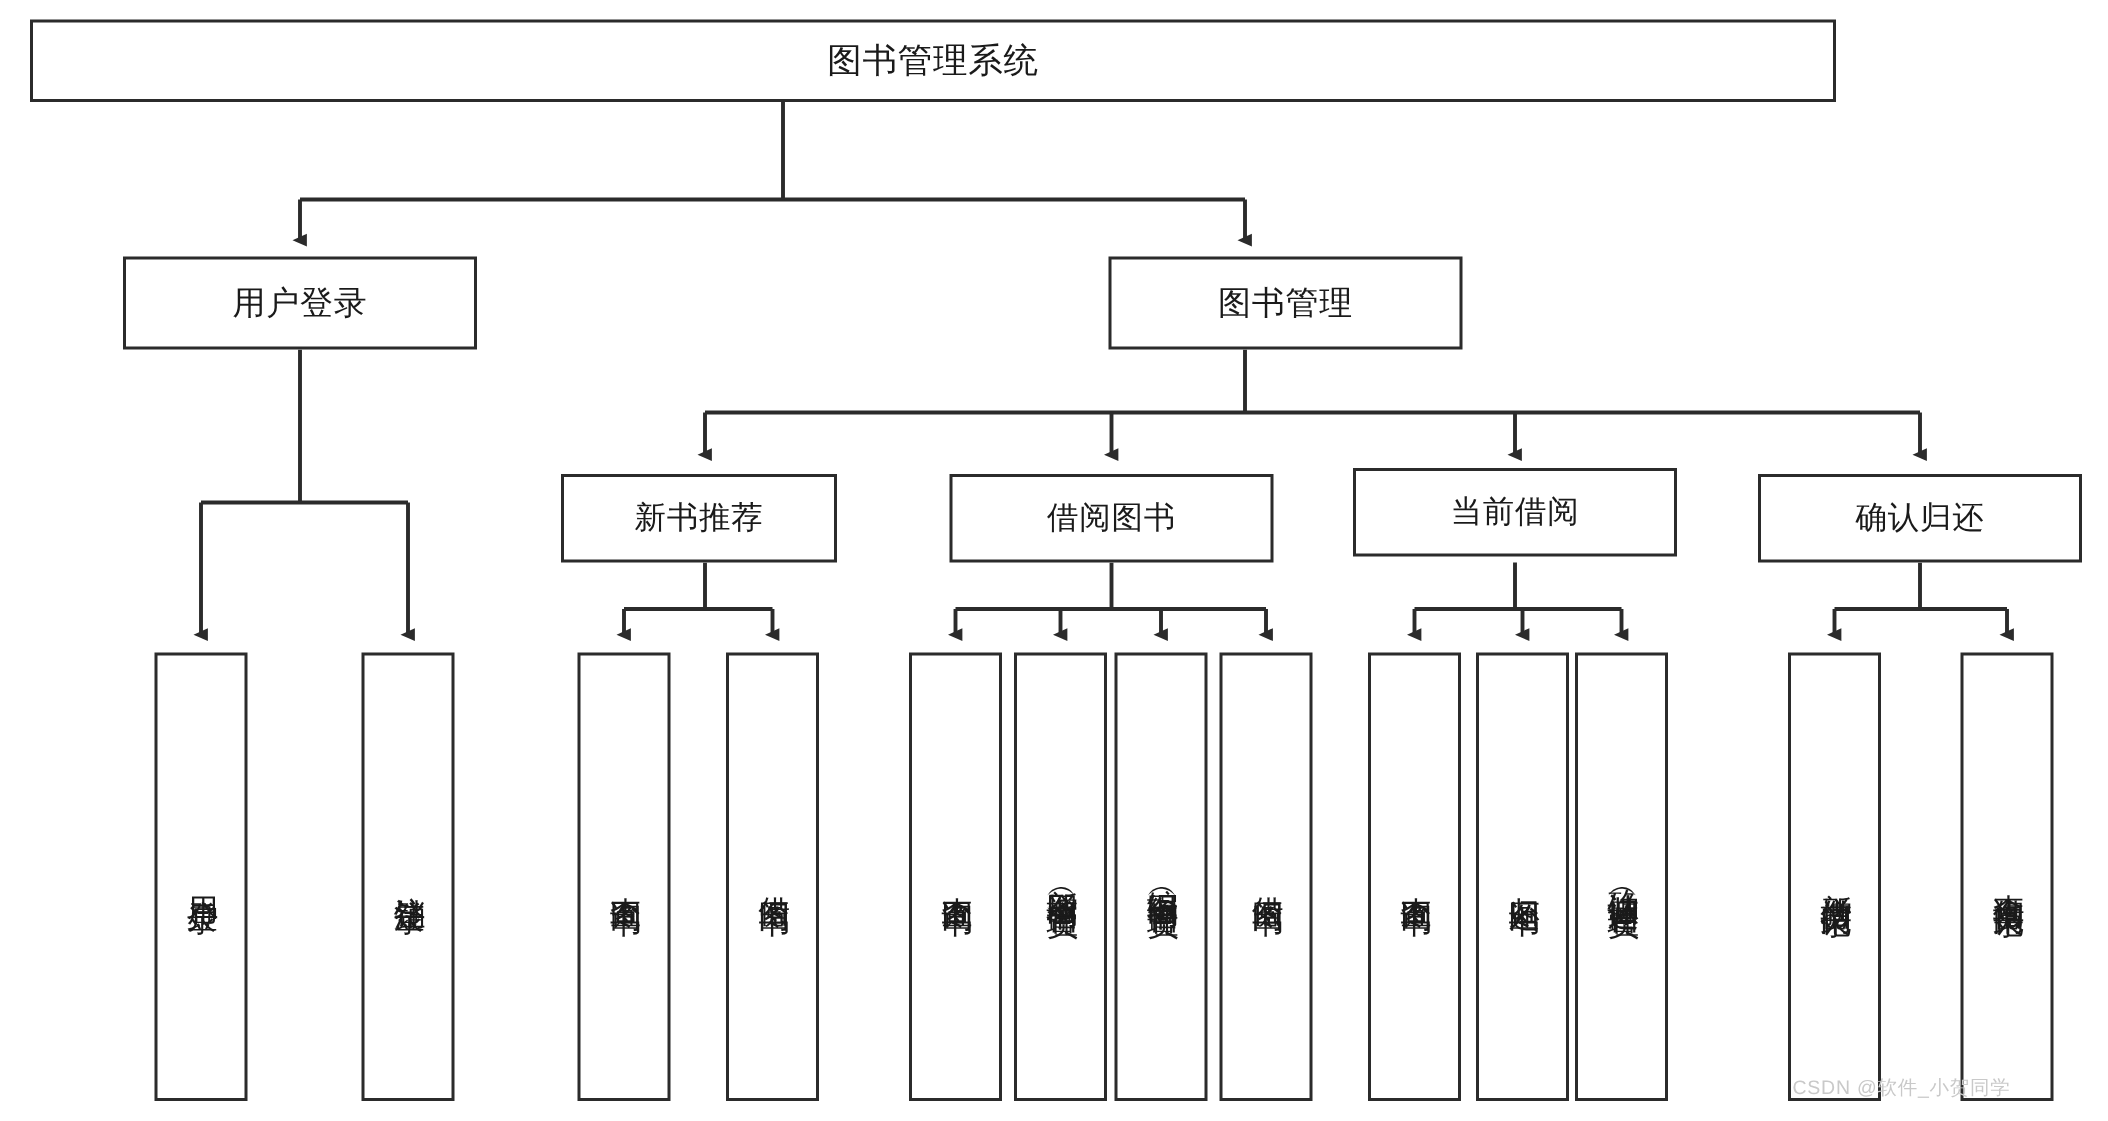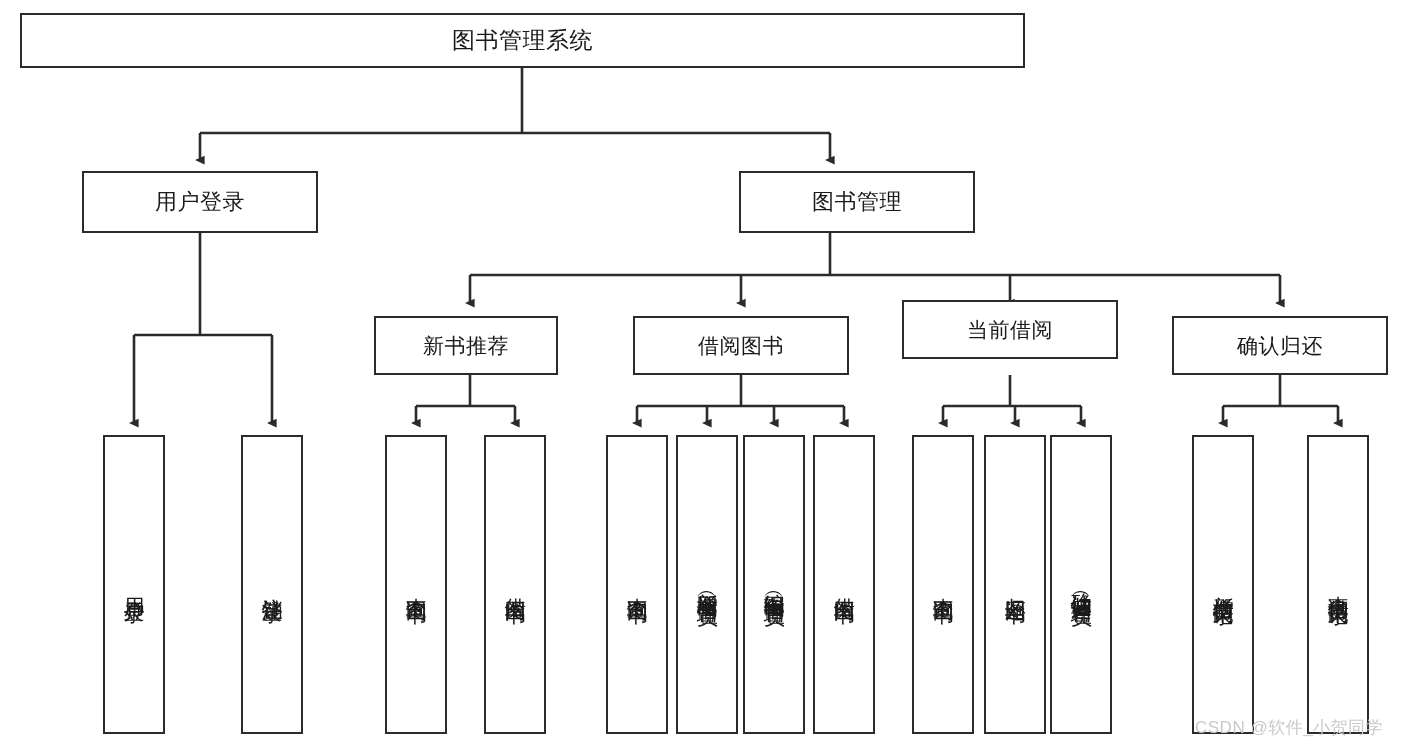--- a/index.html
+++ b/index.html
@@ -57,21 +57,21 @@
     text-orientation: upright;
     font-size: 21px;
     line-height: 1.06;
     letter-spacing: 2px;
     white-space: nowrap;
     max-height: 100%;
   }
   .watermark {
     position: absolute;
     color: #c9c9c9;
-    font-size: 17px;
+    font-size: 13px;
     letter-spacing: 0.5px;
     white-space: nowrap;
     z-index: 6;
     user-select: none;
   }
 </style>
 </head>
 <body>
 
 <div id="canvas">
@@ -120,38 +120,38 @@
       <path d="M1015,406 L1015,423" marker-end="url(#arw)"></path>
       <path d="M1081,406 L1081,423" marker-end="url(#arw)"></path>
 
       <path d="M1280,375 L1280,406"></path>
       <path d="M1223,406 L1338,406"></path>
       <path d="M1223,406 L1223,423" marker-end="url(#arw)"></path>
       <path d="M1338,406 L1338,423" marker-end="url(#arw)"></path>
     </g>
   </svg>
 
-  <div class="node root" style="left: 20px; top: 13px; width: 1005px; height: 55px; align-items: center;">
+  <div class="node root" style="left: 20px; top: 13px; width: 1204px; height: 55px; align-items: center;">
     <span class="lbl">图书管理系统</span>
   </div>
 
   <div class="node lvl2" style="left: 82px; top: 171px; width: 236px; height: 62px;">
     <span class="lbl">用户登录</span>
   </div>
   <div class="node lvl2" style="left: 712px; top: 171px; width: 236px; height: 62px; margin-left: 27px;">
     <span class="lbl">图书管理</span>
   </div>
 
   <div class="node lvl3" style="left: 362px; top: 316px; width: 184px; height: 59px; margin-left: 12px;">
     <span class="lbl">新书推荐</span>
   </div>
   <div class="node lvl3" style="left: 633px; top: 316px; width: 216px; height: 59px;">
     <span class="lbl">借阅图书</span>
   </div>
-  <div class="node lvl3" style="left: 902px; top: 300px; width: 216px; height: 59px;">
+  <div class="node lvl3" style="left: 902px; top: 312px; width: 216px; height: 59px;">
     <span class="lbl">当前借阅</span>
   </div>
   <div class="node lvl3" style="left: 1172px; top: 316px; width: 216px; height: 59px;">
     <span class="lbl">确认归还</span>
   </div>
 
   <div class="node leaf" style="left: 103px; top: 435px; width: 62px; height: 299px;">
     <span class="lbl">用户登录</span>
   </div>
   <div class="node leaf" style="left: 241px; top: 435px; width: 62px; height: 299px;">

